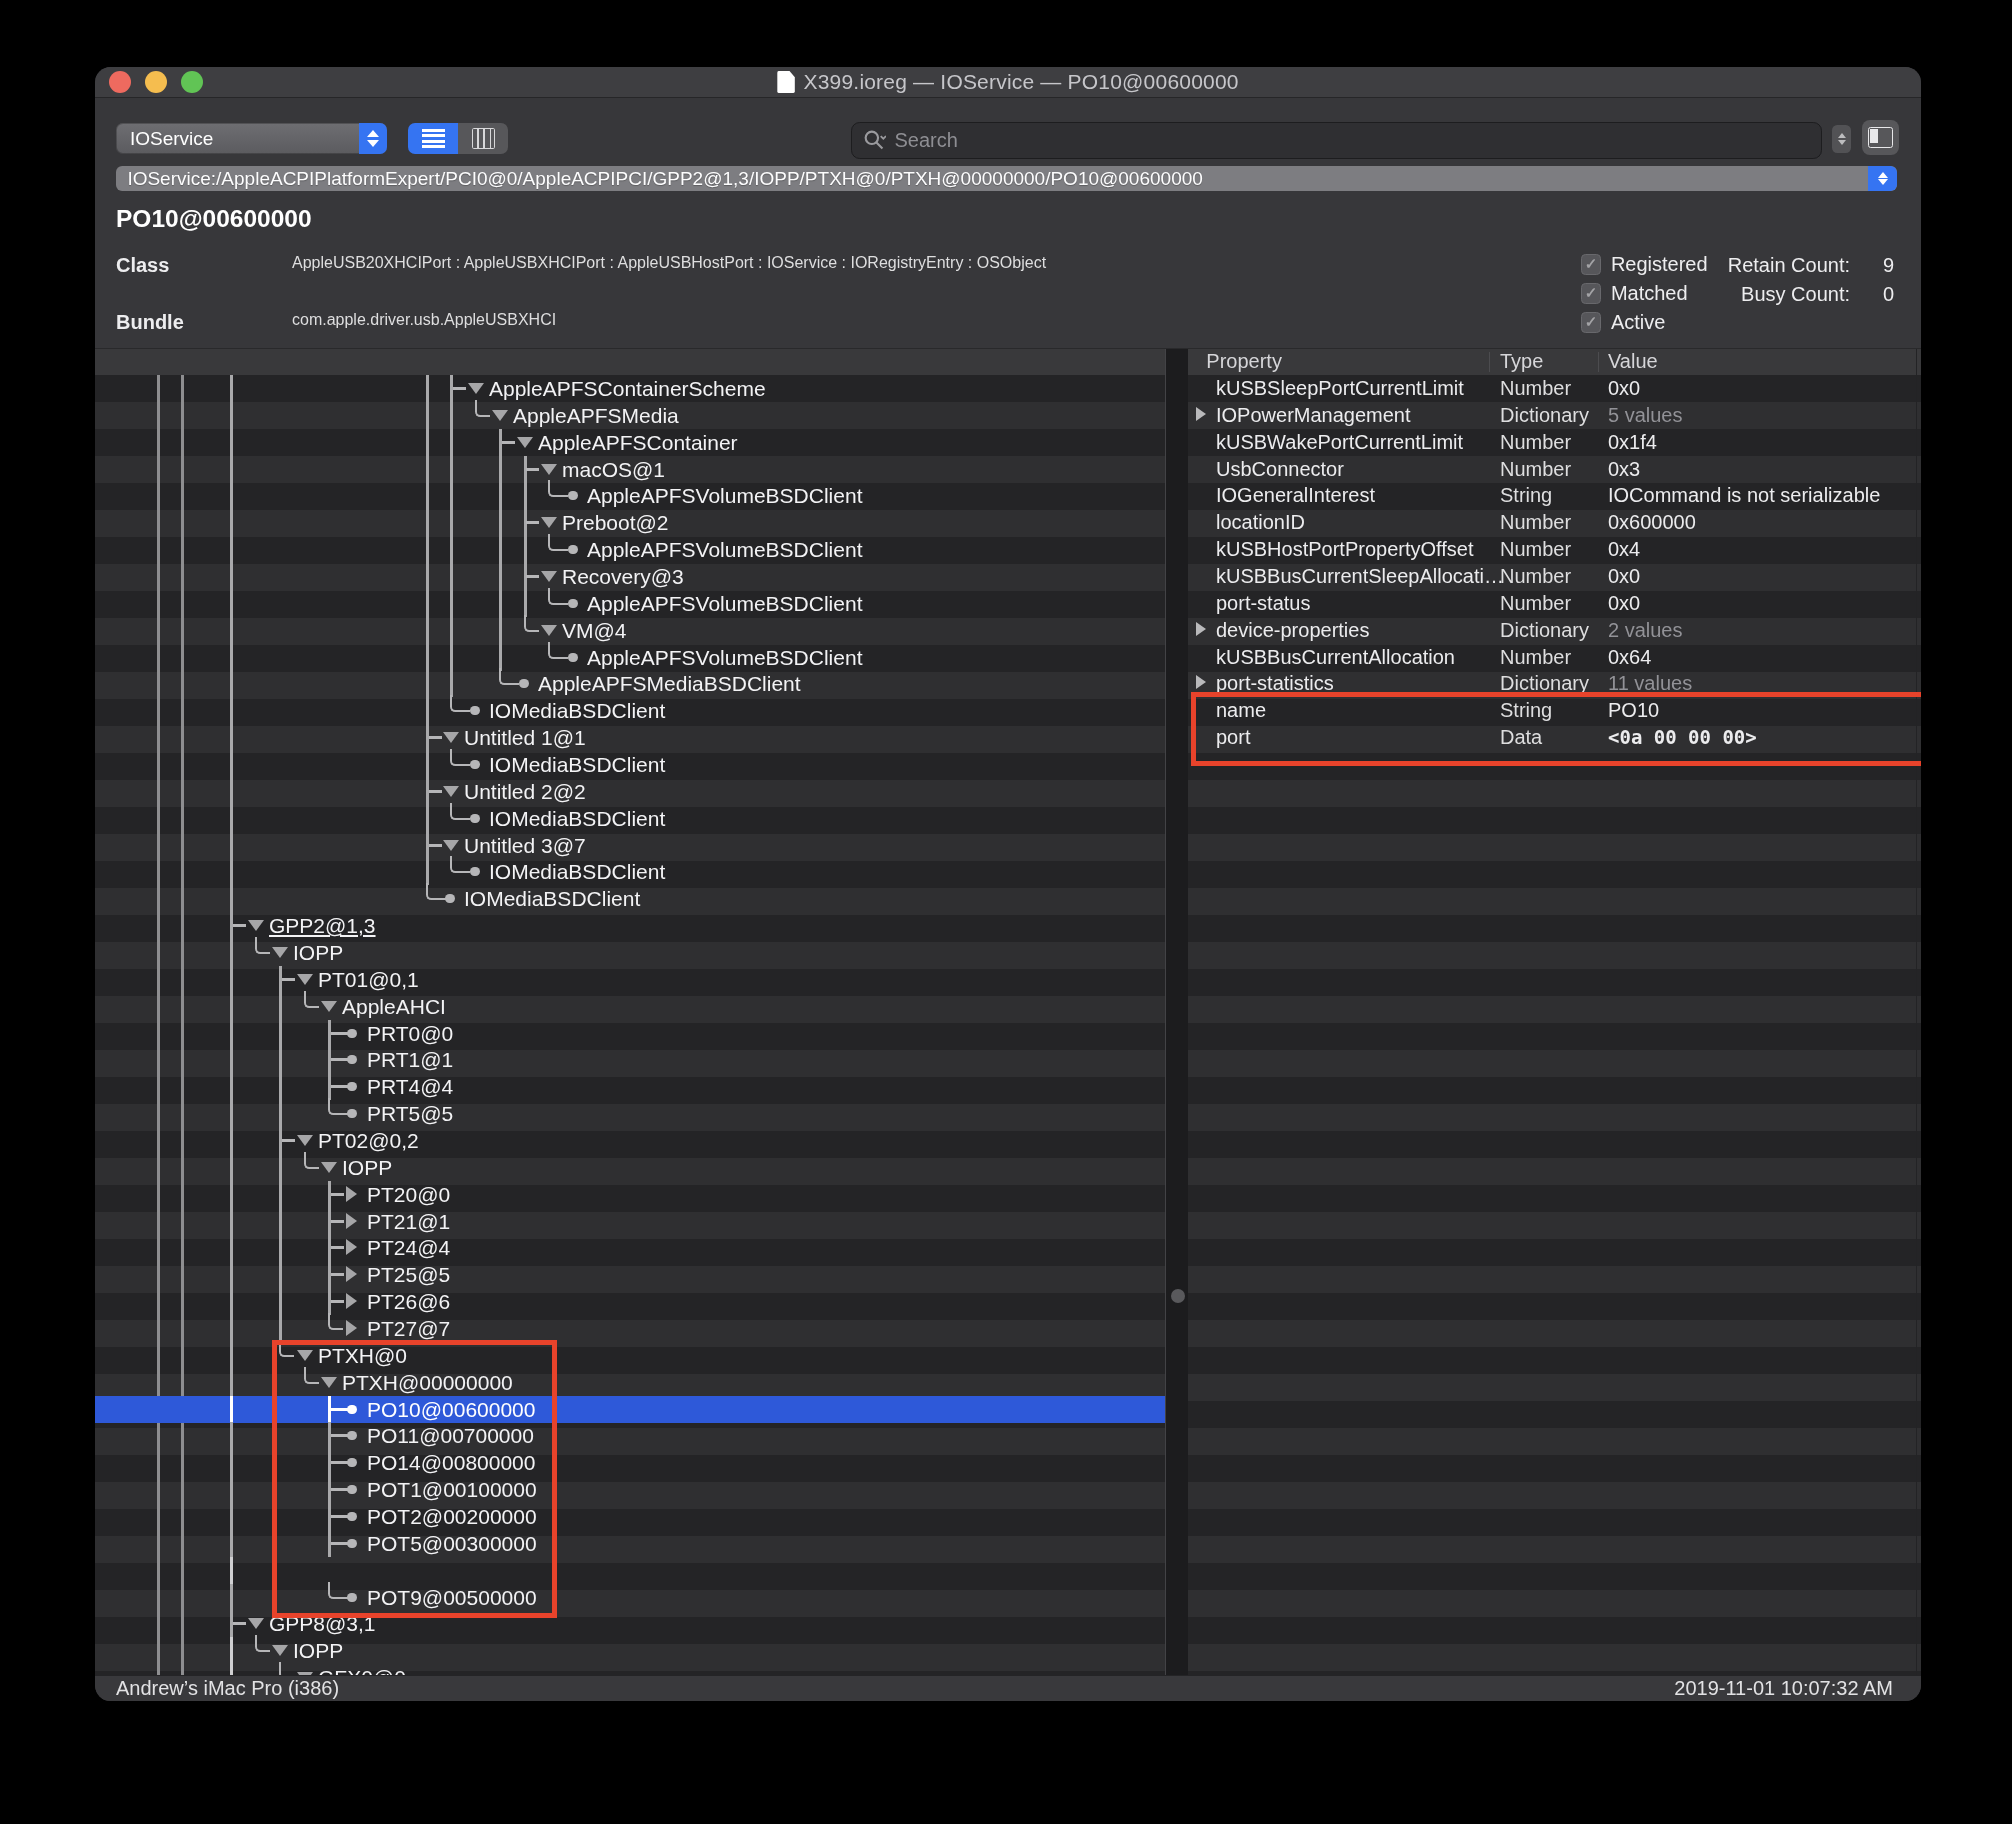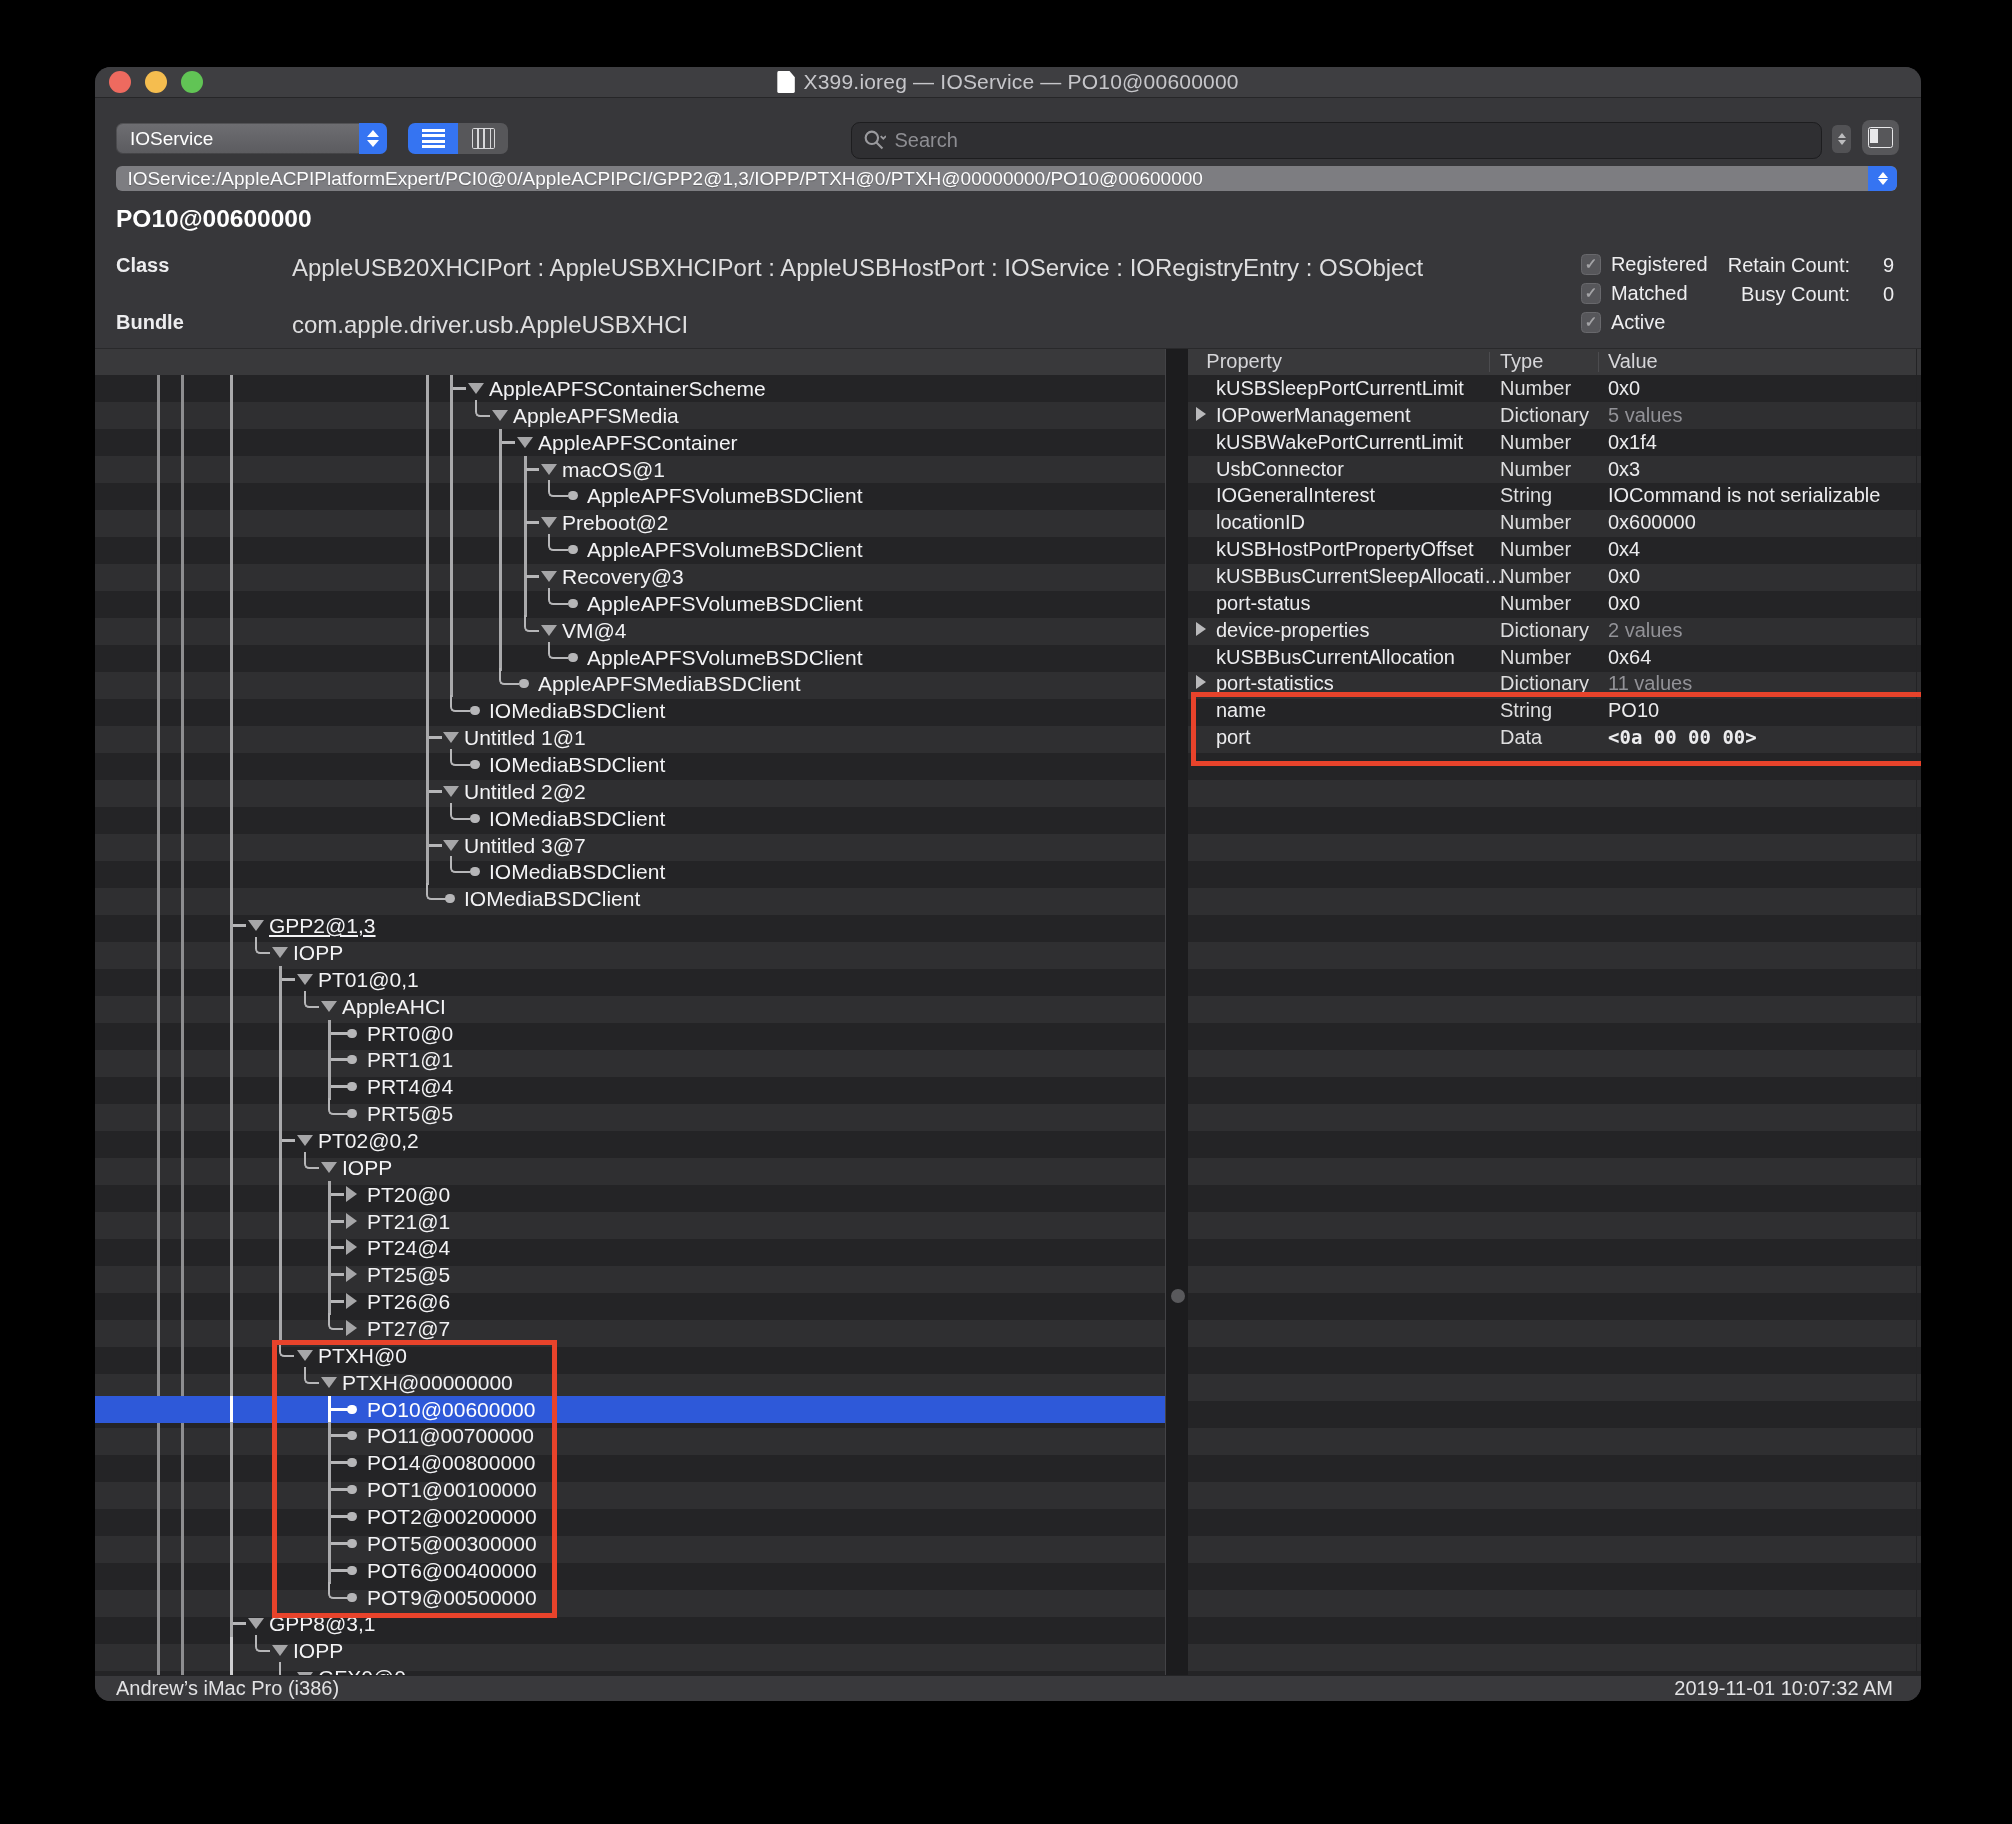--- a/index.html
+++ b/index.html
@@ -60,21 +60,21 @@
   .path-text{color:#fdfdfe;font-size:19px;padding-left:11.4px;white-space:nowrap;flex:1;
              text-shadow:0 0.9px 0.9px rgba(0,0,0,.25);}
   .path-stepper{width:29px;height:25px;background:#3574f2;border-radius:0 6.1px 6.1px 0;display:flex;
                 flex-direction:column;align-items:center;justify-content:center;}
   .path-stepper .chev.up{border-left-width:5.2px;border-right-width:5.2px;border-bottom:6.1px solid #fff;margin-bottom:1.7px;}
   .path-stepper .chev.down{border-left-width:5.2px;border-right-width:5.2px;border-top:6.1px solid #fff;}
 
   
   .node-title{position:absolute;left:21px;top:138px;color:#fff;font-size:24.5px;font-weight:bold;}
   .kv-label{position:absolute;left:21px;color:#ededef;font-size:20px;font-weight:bold;}
-  .kv-value{position:absolute;left:197px;color:#dededf;font-size:24px;white-space:nowrap;}
+  .kv-value{position:absolute;left:197px;color:#dededf;font-size:16px;white-space:nowrap;}
   .flag-row{position:absolute;left:1486px;display:flex;align-items:center;}
   .flag-box{width:18.3px;height:18.3px;border-radius:4.4px;background:#56565a;border:0.9px solid #68686c;
             color:#a3a3a6;font-size:15px;line-height:18.3px;text-align:center;font-weight:bold;}
   .flag-label{color:#ededef;font-size:20px;margin-left:9.6px;}
   .count-label{position:absolute;color:#ededef;font-size:20px;text-align:right;width:227px;left:1528px;}
   .count-value{position:absolute;color:#ededef;font-size:20px;text-align:right;width:52px;left:1747px;}
 
   
   .content-top-line{position:absolute;left:0;right:0;top:281px;height:0.9px;background:#29292b;}
   .pane{position:absolute;top:282px;bottom:25px;overflow:hidden;}
@@ -547,27 +547,20 @@
             <div class="tdot" style="left: 252px;"></div>
             <span class="tlabel" style="left: 272px; text-align: right;">POT2@00200000</span>
           </div>
           <div class="tree-row" style="top: 1155px;">
             <div class="tguide" style="left: 135px;"></div>
             <div class="tguide" style="left: 233px;"></div>
             <div class="tarm" style="left: 236px; width: 18.3px;"></div>
             <div class="tdot" style="left: 252px;"></div>
             <span class="tlabel" style="left: 272px;">POT5@00300000</span>
           </div>
-          <div class="tree-row" style="top: 1182px;">
-            <div class="tguide" style="left: 135px;"></div>
-            <div class="tguide" style="left: 233px;"></div>
-            <div class="tarm" style="left: 236px; width: 18.3px;"></div>
-            <div class="tdot" style="left: 252px;"></div>
-            <span class="tlabel" style="left: 272px;">POT6@00400000</span>
-          </div>
           <div class="tree-row" style="top: 1209px;">
             <div class="tguide" style="left: 135px;"></div>
             <div class="telbow" style="left: 233px; width: 18.3px;"></div>
             <div class="tdot" style="left: 252px;"></div>
             <span class="tlabel" style="left: 272px;">POT9@00500000</span>
           </div>
           <div class="tree-row" style="top: 1235px;">
             <div class="tguide" style="left: 135px;"></div>
             <div class="tarm" style="left: 138px; width: 13px;"></div>
             <div class="tri e" style="left: 153px;"></div>

